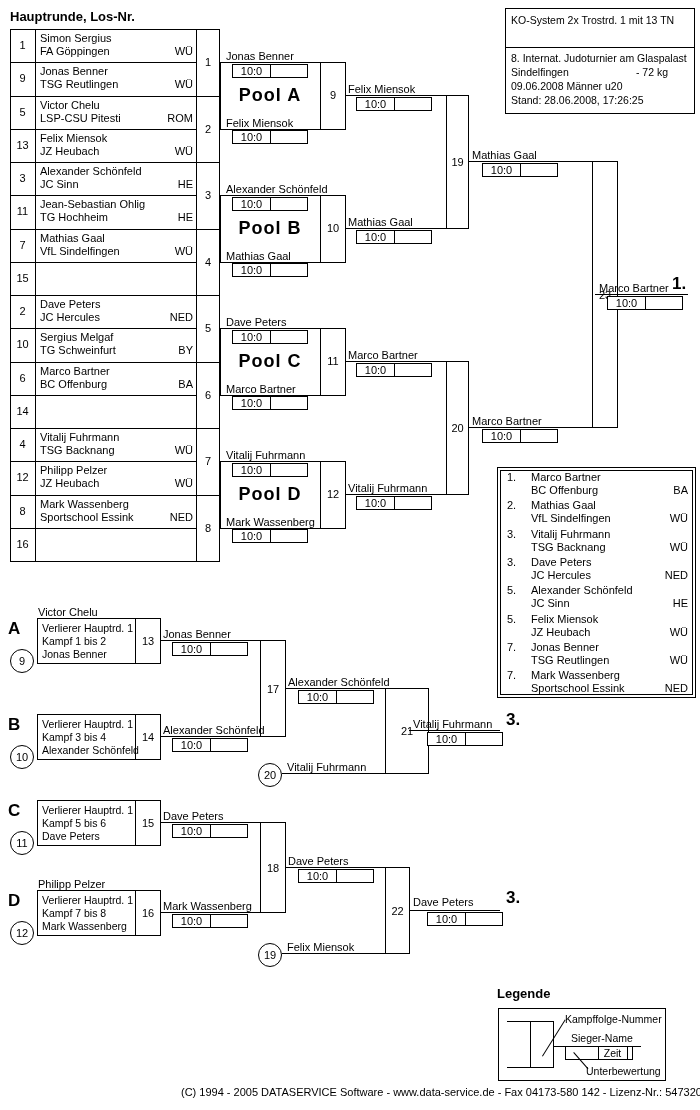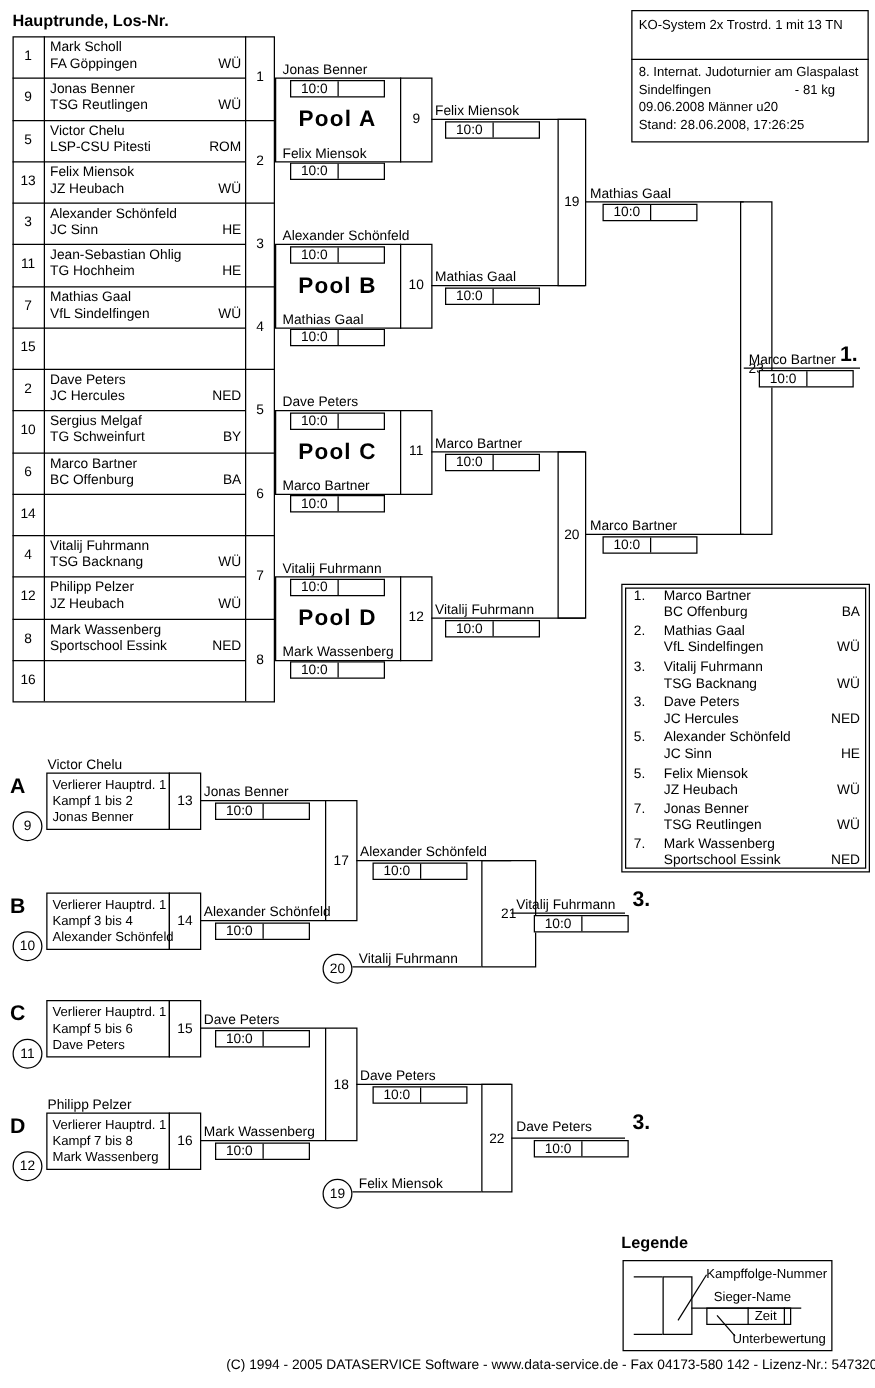--- a/index.html
+++ b/index.html
@@ -34,21 +34,21 @@
 
 <div id="root">
 
   <div class="t b" style="left:10px;top:11px;font-size:13px">Hauptrunde, Los-Nr.</div>
 
   <div class="box" style="left:505px;top:8px;width:190px;height:106px"></div>
   <div class="hl" style="left:505px;top:47px;width:190px"></div>
   <div class="t it" style="left:511px;top:14px">KO-System 2x Trostrd. 1 mit 13 TN</div>
   <div class="t it" style="left:511px;top:52px">8. Internat. Judoturnier am Glaspalast</div>
   <div class="t it" style="left:511px;top:66px">Sindelfingen</div>
-  <div class="t it" style="left:600px;top:66px;width:68px;text-align:right">- 81 kg</div>
+  <div class="t it" style="left:600px;top:66px;width:68px;text-align:right">- 72 kg</div>
   <div class="t it" style="left:511px;top:80px">09.06.2008   Männer u20</div>
   <div class="t it" style="left:511px;top:94px">Stand: 28.06.2008, 17:26:25</div>
 
   <div class="box" style="left:10px;top:29px;width:210px;height:533px"></div>
   <div class="vl" style="left:35px;top:29px;height:532px"></div>
   <div class="vl" style="left:196px;top:29px;height:532px"></div>
 
   <div class="hl" style="left:10px;top:62px;width:186px"></div>
   <div class="hl" style="left:10px;top:129px;width:186px"></div>
   <div class="hl" style="left:10px;top:195px;width:186px"></div>
@@ -61,21 +61,21 @@
   <div class="hl" style="left:10px;top:96px;width:210px"></div>
   <div class="hl" style="left:10px;top:162px;width:210px"></div>
   <div class="hl" style="left:10px;top:229px;width:210px"></div>
   <div class="hl" style="left:10px;top:295px;width:210px"></div>
   <div class="hl" style="left:10px;top:362px;width:210px"></div>
   <div class="hl" style="left:10px;top:428px;width:210px"></div>
   <div class="hl" style="left:10px;top:495px;width:210px"></div>
 
   <div class="row" style="top:29px">
       <span class="pos">1</span>
-      <span class="nm">Mark Scholl</span>
+      <span class="nm">Simon Sergius</span>
       <span class="cl">FA Göppingen</span>
       <span class="rg">WÜ</span>
     </div>
   <div class="row" style="top:62px">
       <span class="pos">9</span>
       <span class="nm">Jonas Benner</span>
       <span class="cl">TSG Reutlingen</span>
       <span class="rg">WÜ</span>
     </div>
   <div class="row" style="top:96px">

